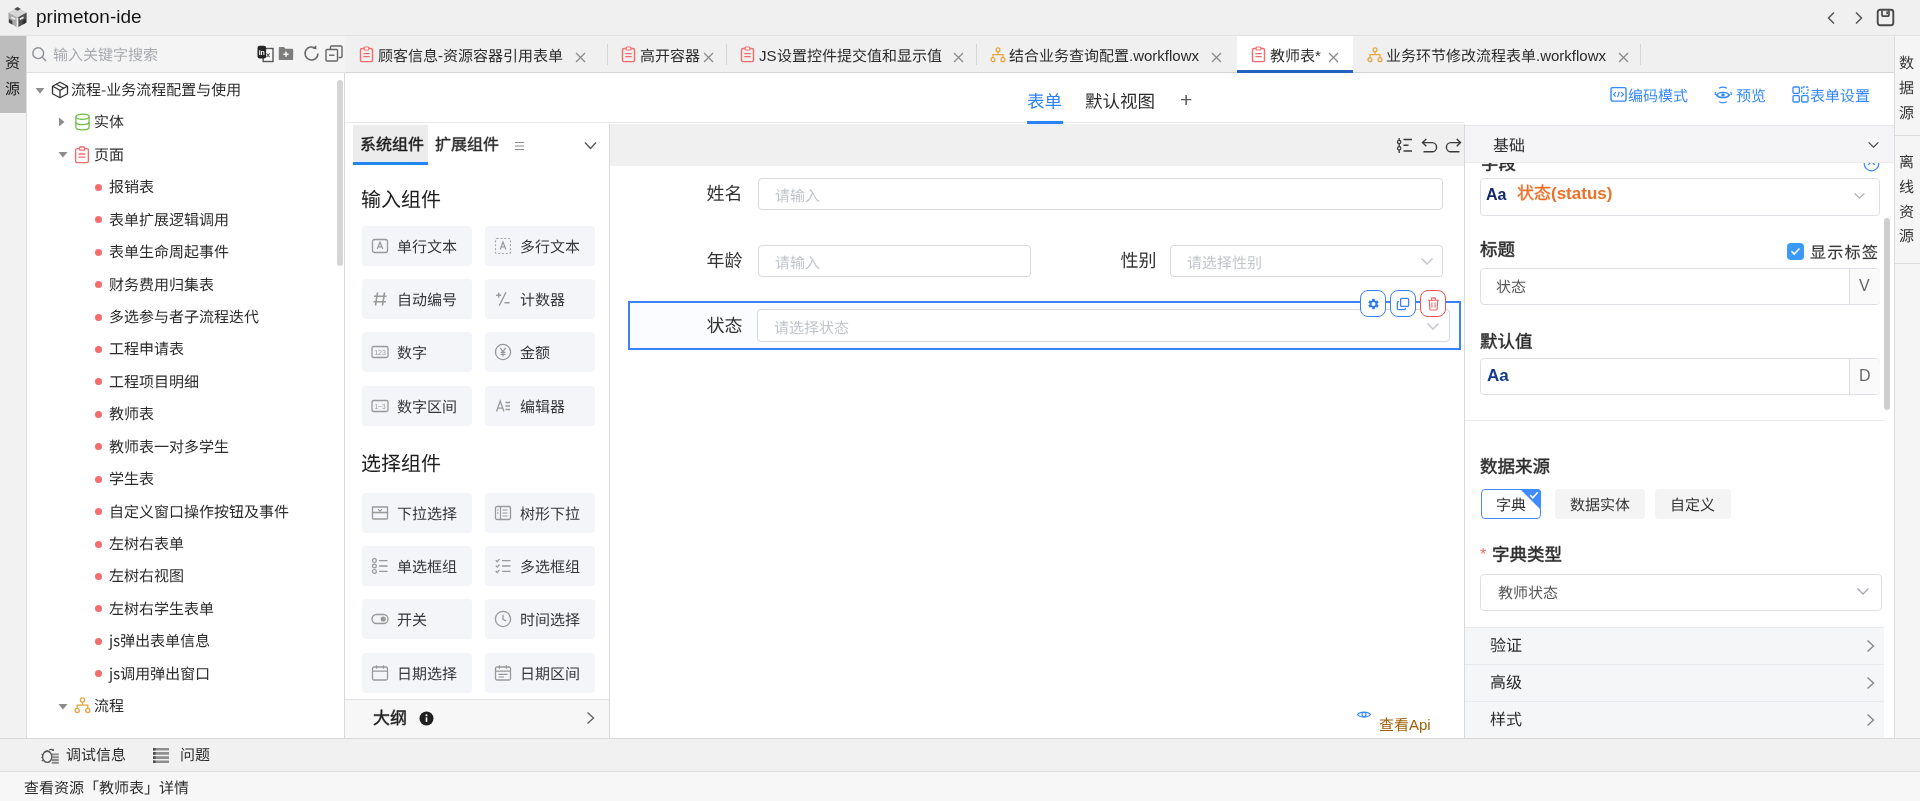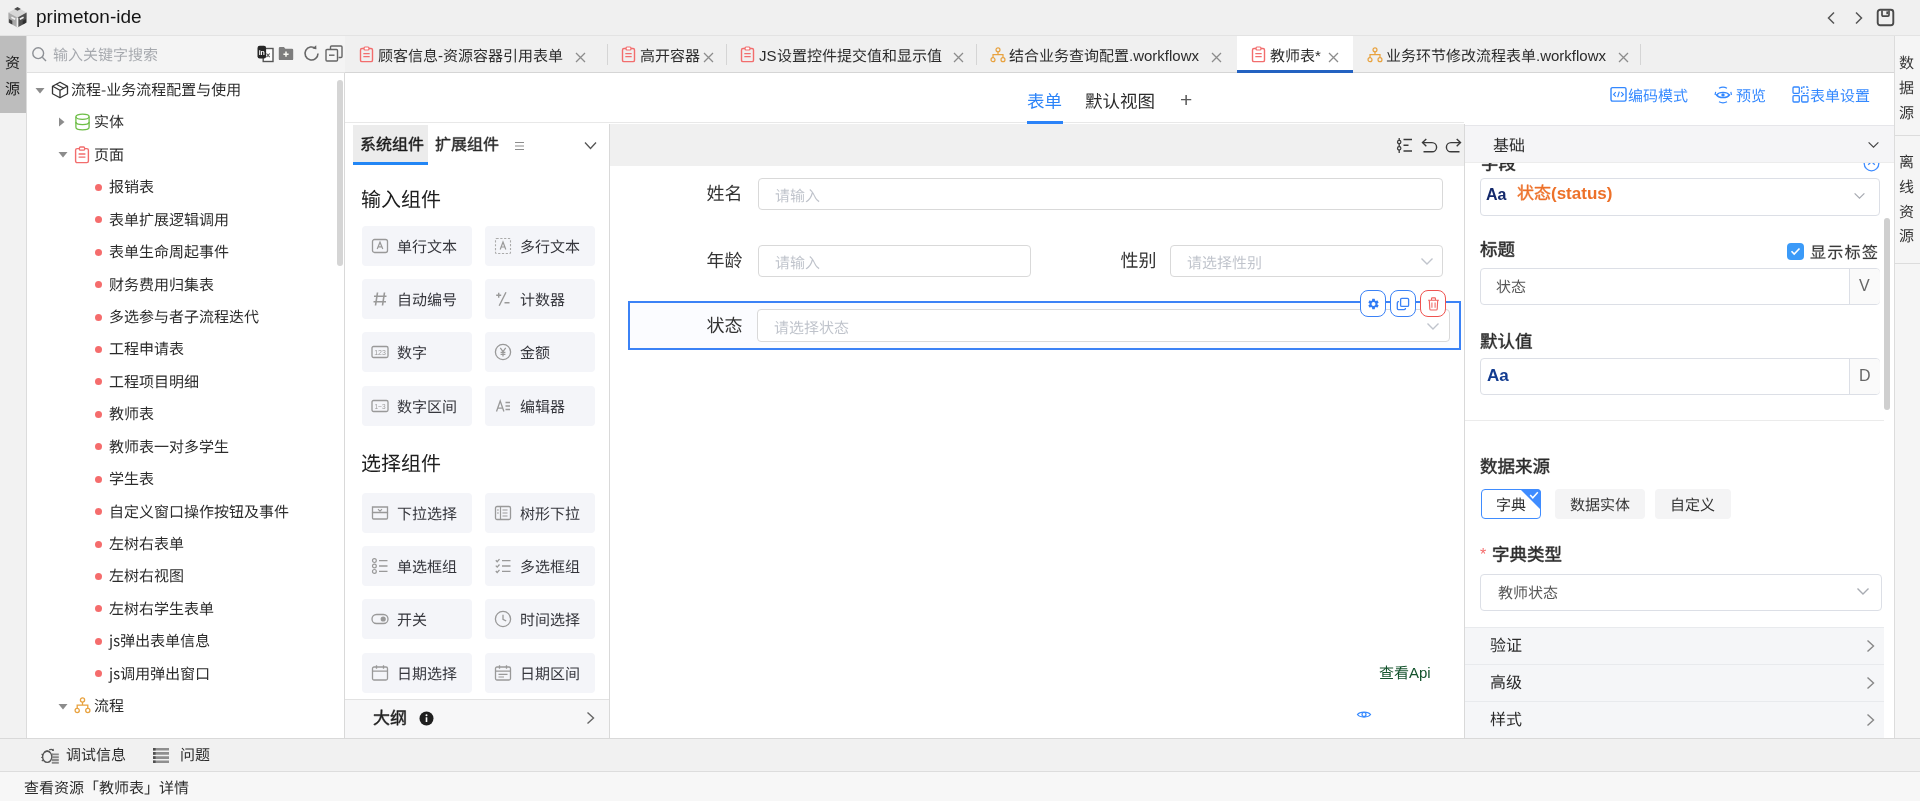--- a/index.html
+++ b/index.html
@@ -946,21 +946,21 @@
 <div class="a" style="left:1420px;top:290px;width:26px;height:27px;background:#fff;border:1.5px solid #ef5350;border-radius:8px"></div>
 <svg class="a ic" style="left:1427px;top:297px" width="13" height="14" viewBox="0 0 14 15">
 <path d="M1.2 3.4 H12.8 M4.9 3.2 V1.6 a0.7 0.7 0 0 1 0.7-0.7 h2.8 a0.7 0.7 0 0 1 0.7 0.7 V3.2" fill="none" stroke="#f0625e" stroke-width="1.2"></path>
 <path d="M2.5 3.6 l0.5 9.2 a1.2 1.2 0 0 0 1.2 1.1 h5.6 a1.2 1.2 0 0 0 1.2-1.1 l0.5-9.2" fill="none" stroke="#f0625e" stroke-width="1.2"></path>
 <path d="M5.3 6 v5.5 M8.7 6 v5.5" stroke="#f0625e" stroke-width="1.1"></path>
 </svg>
 <svg class="a ic" style="left:1356px;top:708px" width="16" height="13" viewBox="0 0 16 13">
 <path d="M1.5 6.5 c2.3-3.3 10.7-3.3 13 0 c-2.3 3.3-10.7 3.3-13 0 Z" fill="none" stroke="#3388ff" stroke-width="1.3"></path>
 <circle cx="8" cy="6.5" r="2" fill="none" stroke="#3388ff" stroke-width="1.2"></circle>
 </svg>
-<div class="a" style="left:1379px;top:664px;color:#14532d;font-size:15px"><svg class="zh" width="30.0" height="15" viewBox="0 -880 2000 1000">
+<div class="a" style="left:1379px;top:716px;color:#a16207;font-size:15px"><svg class="zh" width="30.0" height="15" viewBox="0 -880 2000 1000">
       <use href="#g67e5" x="0"></use>
       <use href="#g770b" x="1000"></use>
     </svg><span style="font-family:'Liberation Sans'">Api</span></div>
 <div class="a" style="left:1464px;top:124px;width:430px;height:614px;background:#fff;border-left:1px solid #d9d9d9"></div>
 <div class="a" style="left:1465px;top:125px;width:429px;height:38px;background:#f5f5f7;border-top:1px solid #e6e6ea;border-bottom:1px solid #ececec"></div>
 <div class="a" style="left:1493px;top:137px;color:#2b2b2b"><svg class="zh" width="32.0" height="16" viewBox="0 -880 2000 1000">
       <use href="#g57fa" x="0"></use>
       <use href="#g7840" x="1000"></use>
     </svg></div>
 <svg class="a ic" style="left:1867px;top:141px" width="13" height="8" viewBox="0 0 14 9">

